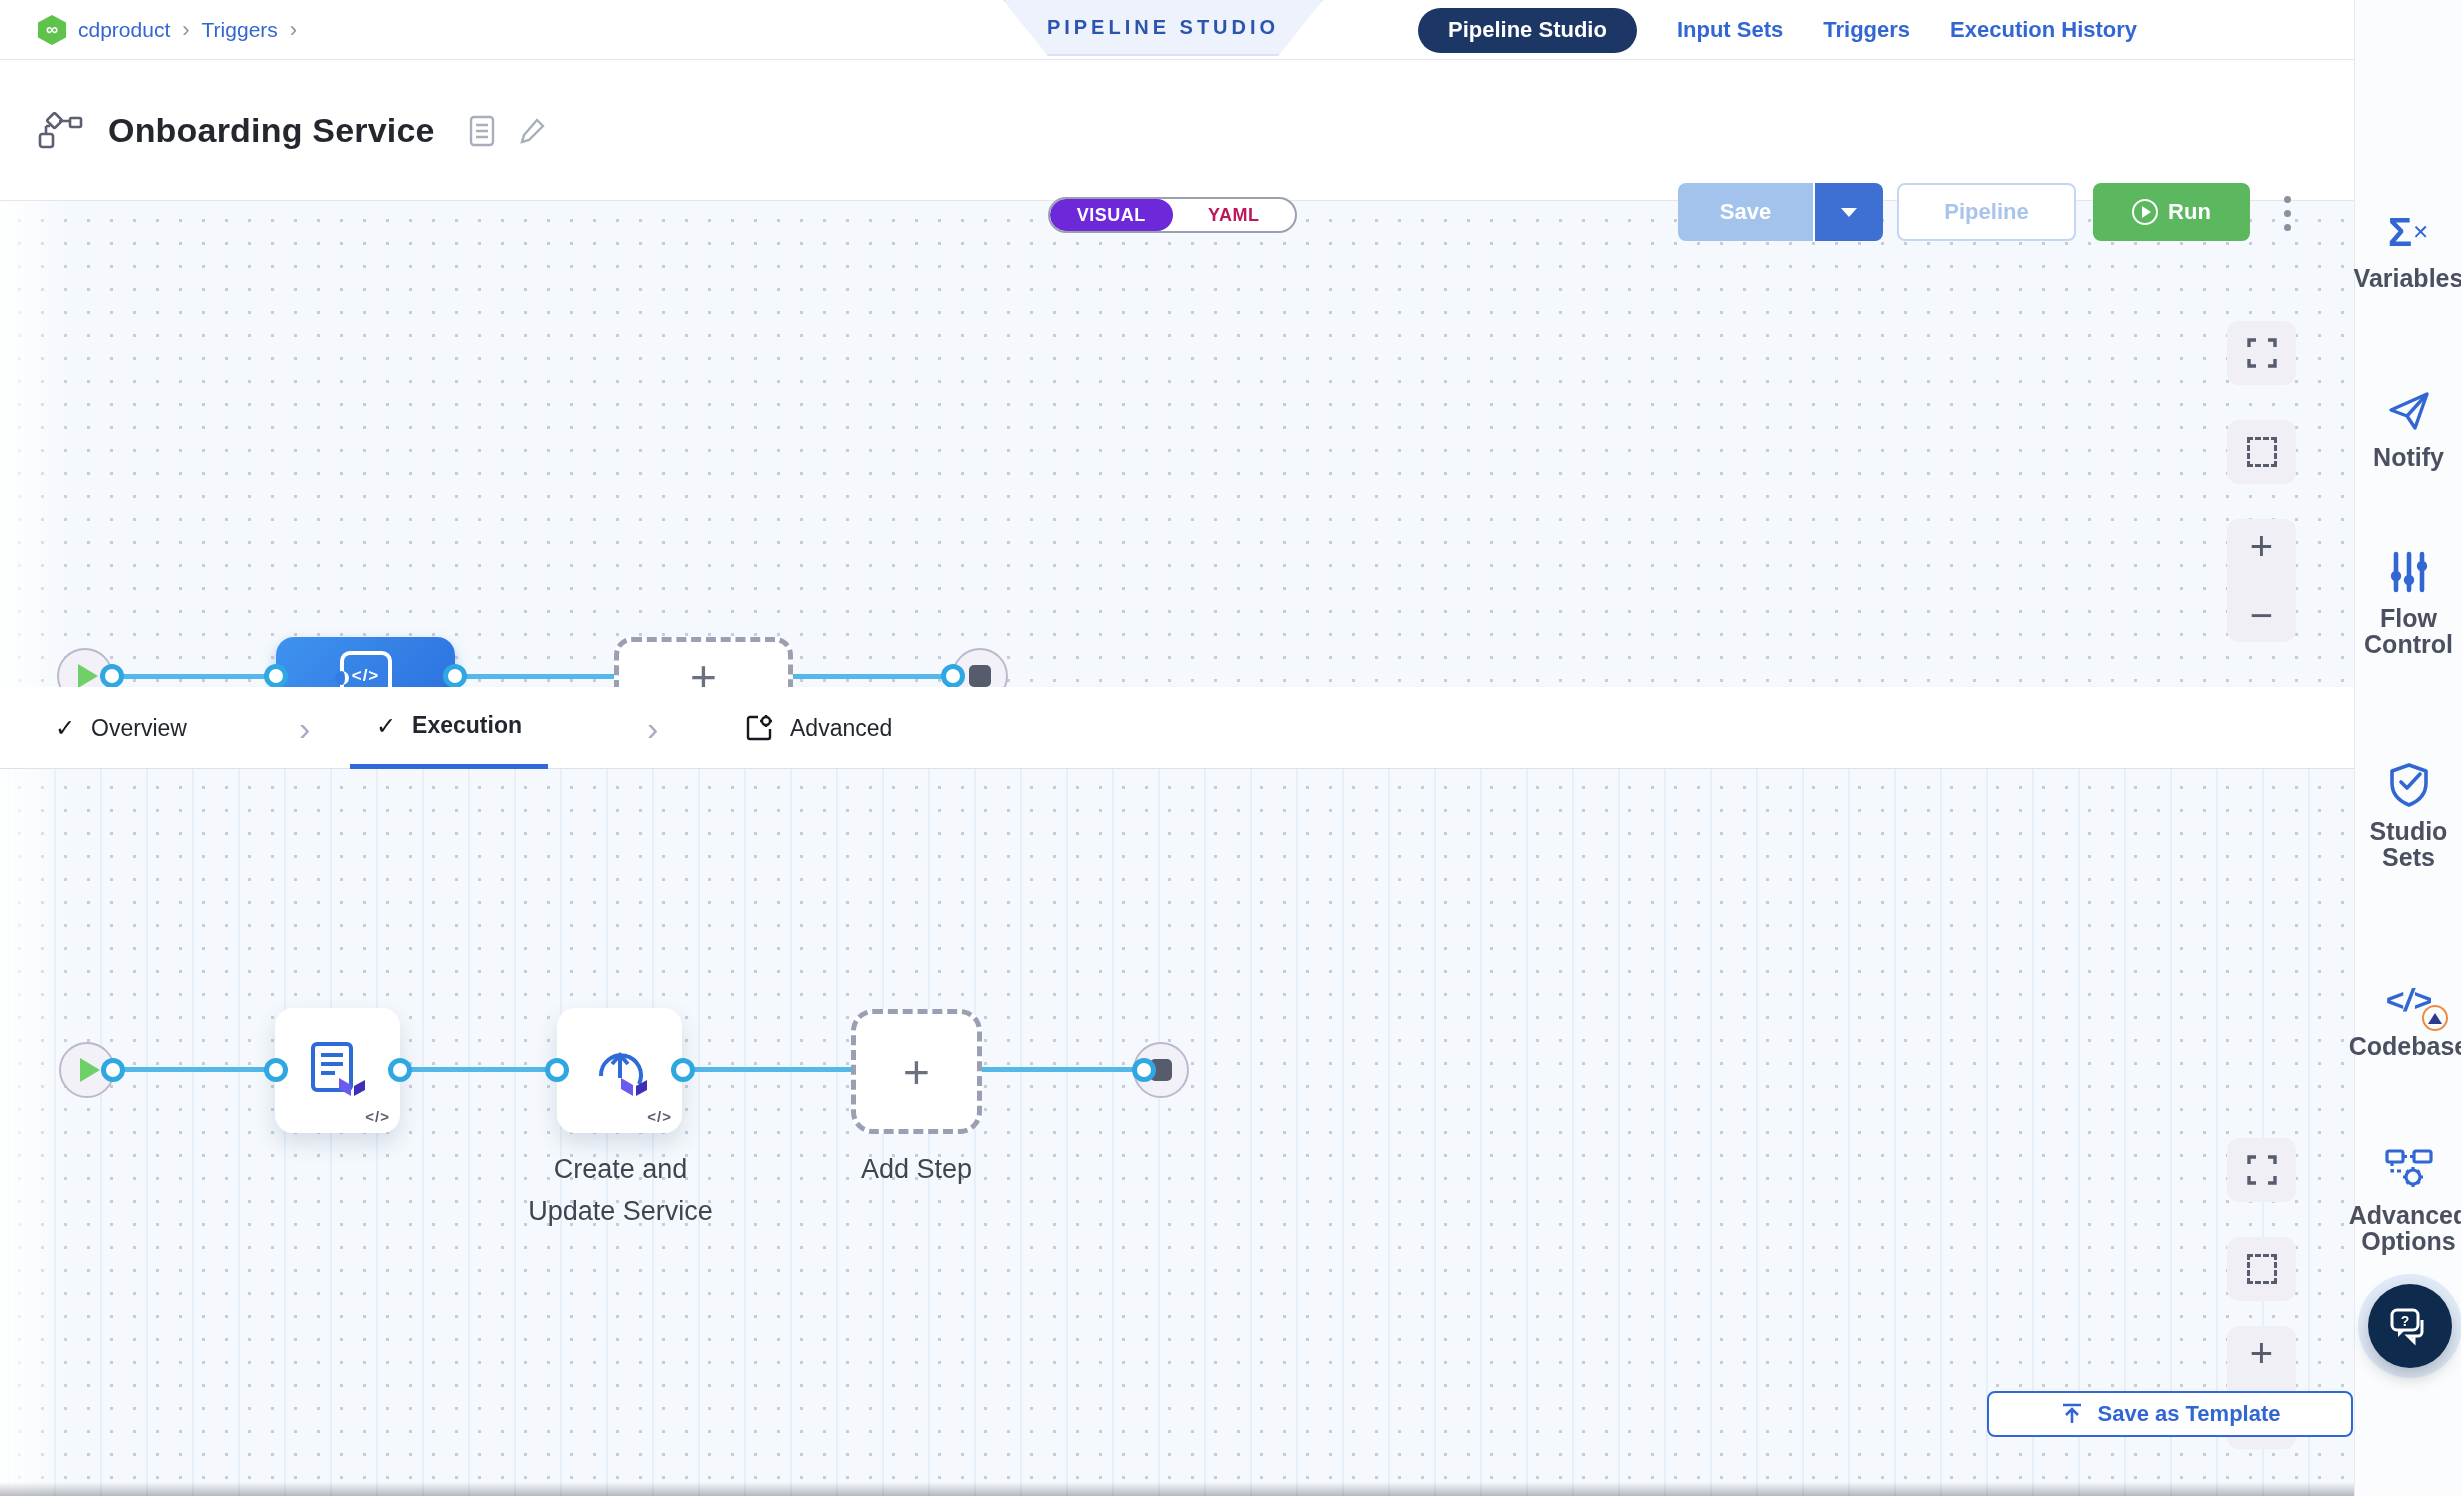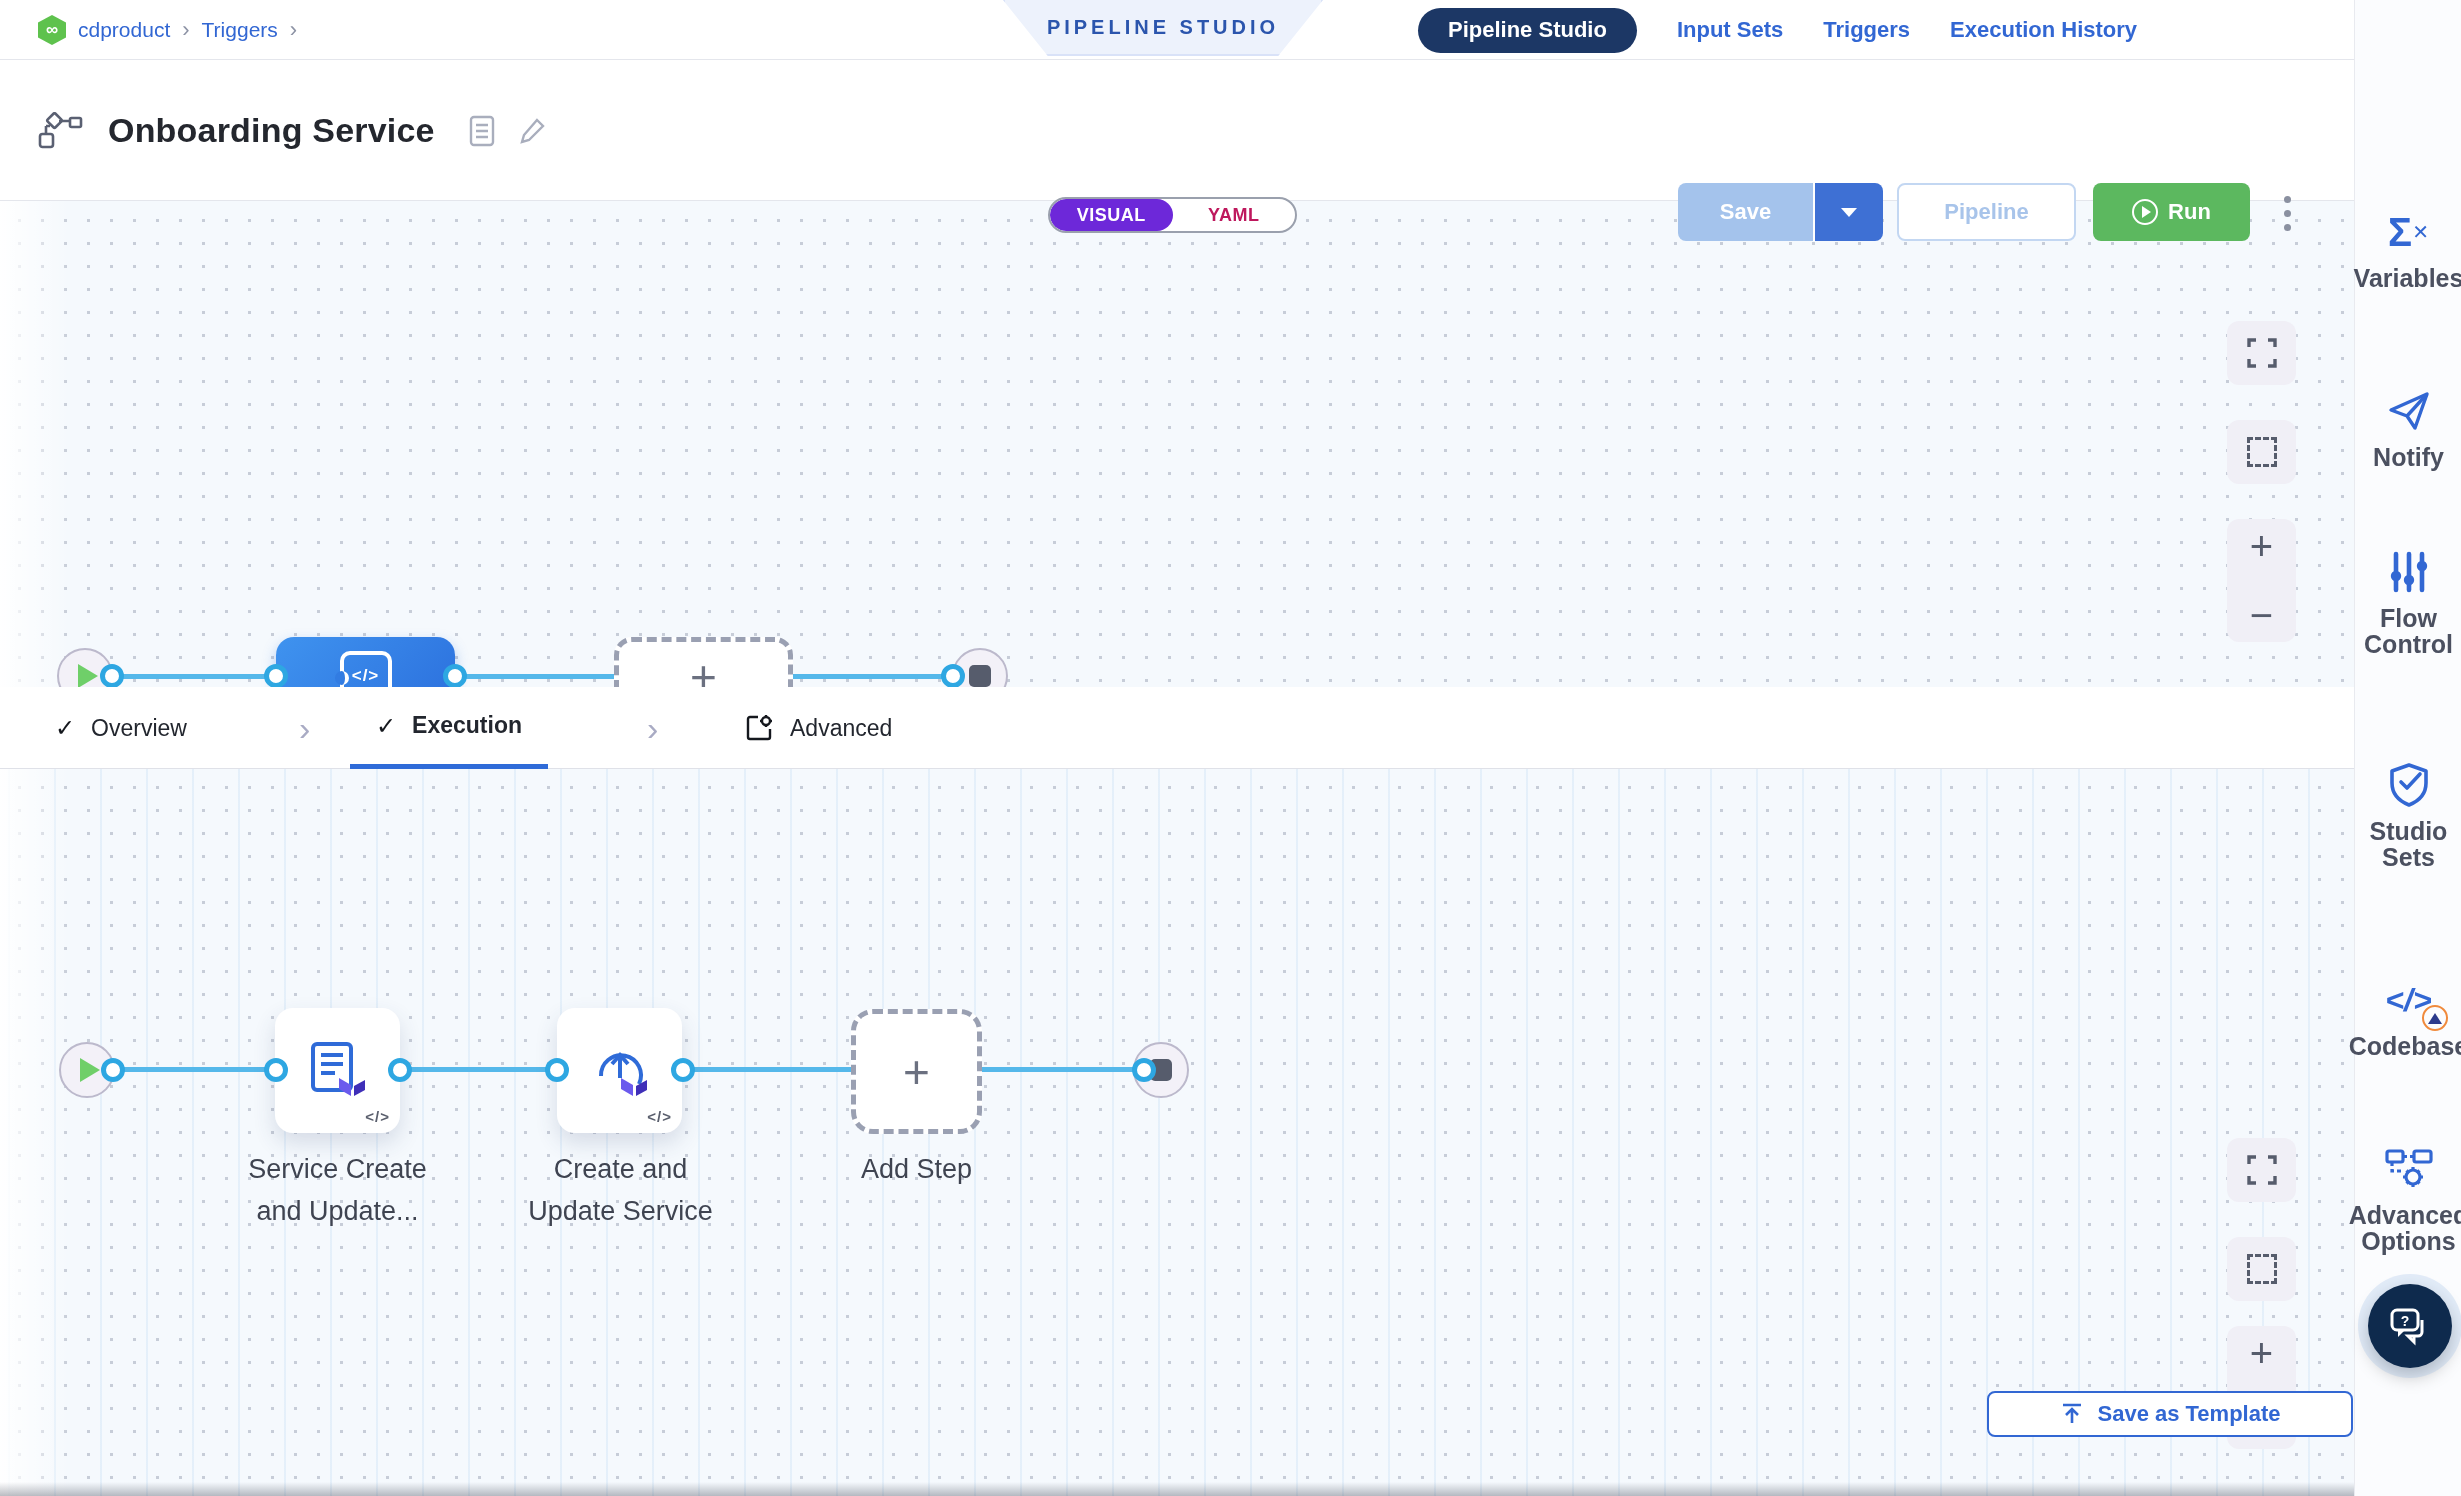--- a/index.html
+++ b/index.html
@@ -284,22 +284,20 @@
     </div>
 
     <div class="dashed-node" style="left:851px;top:241px;width:131px;height:125px;border-radius:22px;">
       <span class="plus">+</span>
     </div>
 
     <div class="terminal" style="left:1133px;top:274px;">
       <span class="stop-sq"></span>
     </div>
 
-    <div class="node-label" style="left:188px;top:380px;">Service Create
-and Update...</div>
     <div class="node-label" style="left:471px;top:380px;">Create and
 Update Service</div>
     <div class="node-label" style="left:767px;top:380px;">Add Step</div>
 
     <div class="ctl ctl-sq" style="top:370px;">
       <svg width="32" height="32" viewBox="0 0 32 32" fill="none" stroke="#565c6c" stroke-width="3.4">
         <path d="M3 10 V3 H10 M22 3 H29 V10 M29 22 V29 H22 M10 29 H3 V22"></path>
       </svg>
     </div>
     <div class="ctl ctl-sq" style="top:469px;">

